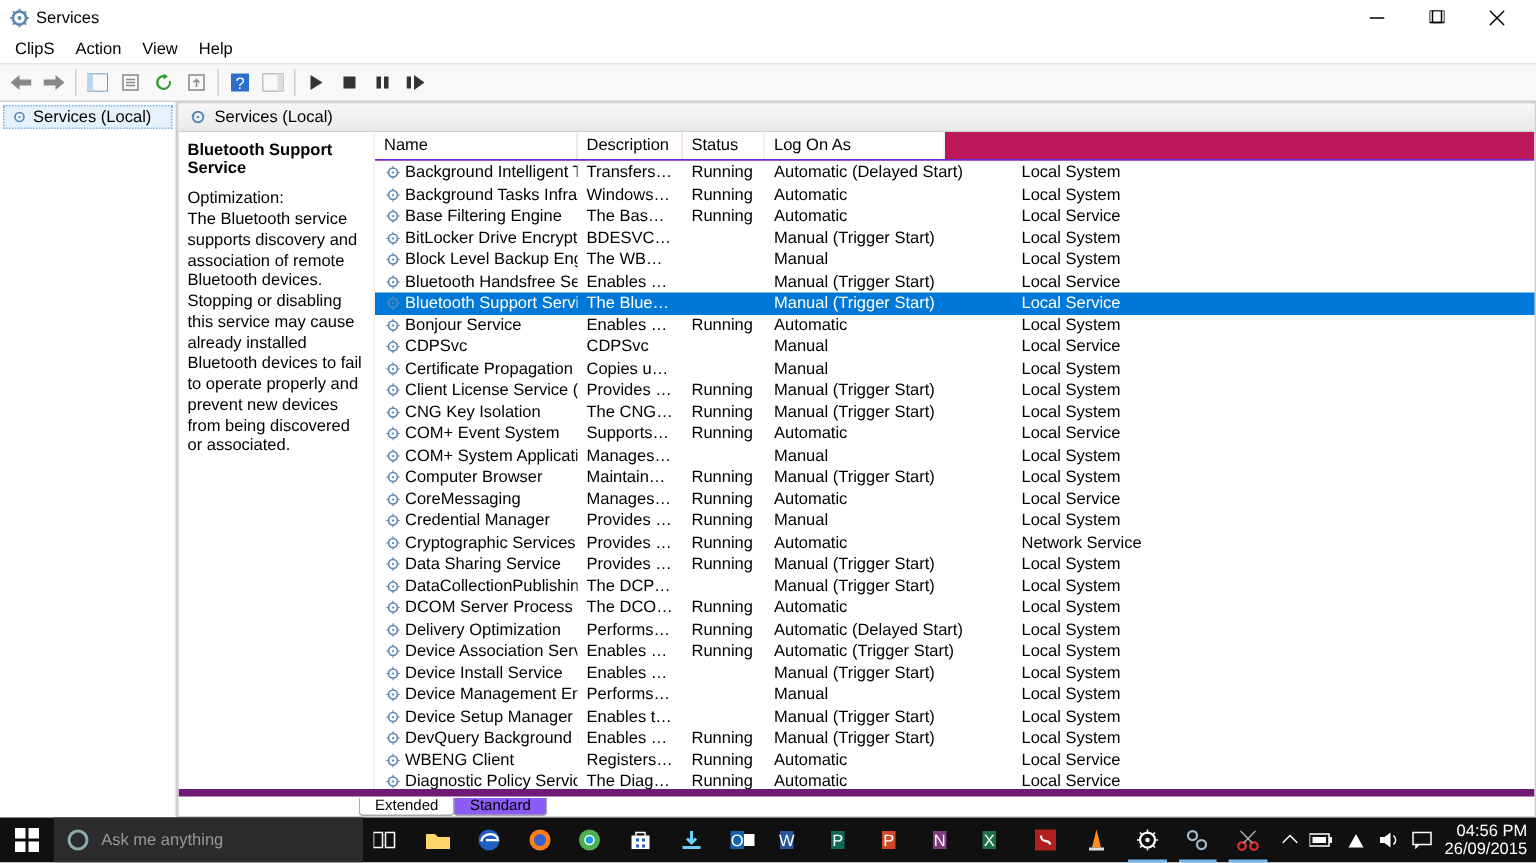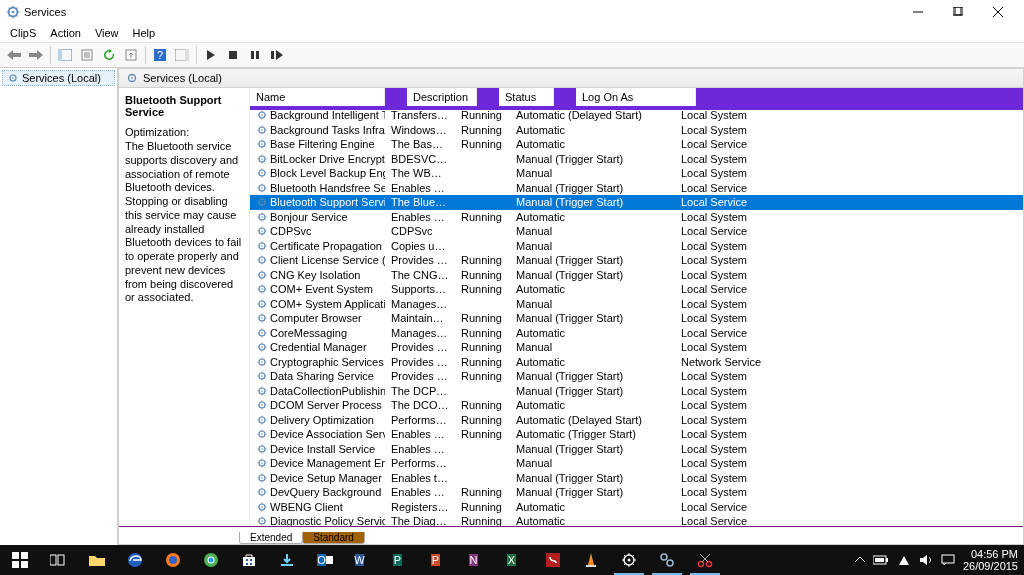--- a/index.html
+++ b/index.html
@@ -18,34 +18,34 @@
 .tree { width: 118px; background: #fff; border-right: 1px solid #d0d0d0; padding: 2px; }
 .tree-item { display: flex; align-items: center; gap: 3px; padding: 1px 4px; background: #e5f1fb; border: 1px dotted #7eb4ea; }
 .main { flex: 1; display: flex; flex-direction: column; border: 1px solid #d0d0d0; margin: 0; overflow: hidden; }
 .main-header { background: linear-gradient(#f7f7f7,#eaeaea); border-bottom: 1px solid #d0d0d0; padding: 2px 6px; display: flex; align-items: center; gap: 4px; }
 .main-body { flex: 1; display: flex; overflow: hidden; }
 .detail { width: 130px; padding: 6px; }
 .detail .svc-title { font-weight: bold; margin-bottom: 8px; }
 .detail .desc-label { margin-bottom: 2px; }
 .detail .desc-text { line-height: 1.25; }
 .list-wrap { flex: 1; position: relative; overflow: hidden; border-left: 1px solid #eee; }
-.list-headers { display: flex; background: #6d28d9; border-bottom: 4px solid #6d28d9; position: sticky; top: 0; gap: 22px; }
+.list-headers { display: flex; background: #be185d; border-bottom: 1px solid #6d28d9; position: sticky; top: 0; }
 .list-headers div { padding: 3px 6px; border-right: 1px solid #eee; background: #fff; font-weight: normal; }
 .list-scroll { position: absolute; top: 20px; left: 0; right: 0; bottom: 0; overflow-y: scroll; overflow-x: hidden; }
 .row { display: flex; height: 14.5px; align-items: center; }
 .row.selected { background: #0078d7; color: #fff; }
 .row > div { padding: 0 6px; overflow: hidden; white-space: nowrap; text-overflow: ellipsis; }
 .c-name { width: 135px; display: flex; align-items: center; gap: 2px; }
 .c-desc { width: 70px; }
 .c-status { width: 55px; }
 .c-start { width: 165px; }
 .c-log { width: 120px; }
 .row .gear { flex: 0 0 12px; width: 12px; height: 12px; }
-.tabs { height: 18px; border-top: 1px solid #701a75; display: flex; align-items: flex-end; padding-left: 120px; }
-.tab { border: 1px solid #aaa; border-top: none; padding: 0 10px; font-size: 10px; background: #a16207; border-radius: 0 0 3px 3px; margin-right: -1px; }
+.tabs { height: 18px; border-top: 5px solid #701a75; display: flex; align-items: flex-end; padding-left: 120px; }
+.tab { border: 1px solid #aaa; border-top: none; padding: 0 10px; font-size: 10px; background: #8b5cf6; border-radius: 0 0 3px 3px; margin-right: -1px; }
 .tab.active { background: #fff; }
 .taskbar { height: 30px; background: #101010; display: flex; align-items: center; color: #fff; }
 .taskbar .start { width: 40px; height: 30px; display: flex; align-items: center; justify-content: center; }
 .taskbar .search { width: 230px; height: 30px; background: #2b2b2b; display: flex; align-items: center; padding: 0 8px; gap: 8px; color: #999; }
 .taskbar .app { width: 38px; height: 30px; display: flex; align-items: center; justify-content: center; position: relative; }
 .taskbar .app.active::after { content: ""; position: absolute; bottom: 0; left: 4px; right: 4px; height: 2px; background: #76b9ed; }
 .taskbar .tray { margin-left: auto; display: flex; align-items: center; gap: 8px; padding: 0 6px; font-size: 10px; }
 .tray .clock { text-align: right; line-height: 1.1; }
 svg { display: block; }
 </style>
@@ -613,20 +613,26 @@
 </div>
 
 <div class="taskbar">
   <div class="start">
     <svg width="16" height="16">
         <rect x="0" y="0" width="7" height="7" fill="#fff"></rect>
         <rect x="9" y="0" width="7" height="7" fill="#fff"></rect>
         <rect x="0" y="9" width="7" height="7" fill="#fff"></rect>
         <rect x="9" y="9" width="7" height="7" fill="#fff"></rect>
       </svg>
+  </div>
+  <div class="search">
+    <svg width="16" height="16">
+        <circle cx="8" cy="8" r="6" fill="none" stroke="#8aa" stroke-width="2"></circle>
+      </svg>
+    <span>Ask me anything</span>
   </div>
   <div class="app">
       <svg width="18" height="14">
         <rect x="0" y="2" width="6" height="10" fill="none" stroke="#fff"></rect>
         <rect x="8" y="2" width="6" height="10" fill="none" stroke="#fff"></rect>
       </svg>
     </div>
   <div class="app">
       <svg width="18" height="14">
         <path d="M1 3h6l2 2h8v8H1z" fill="#ffd66b"></path>

